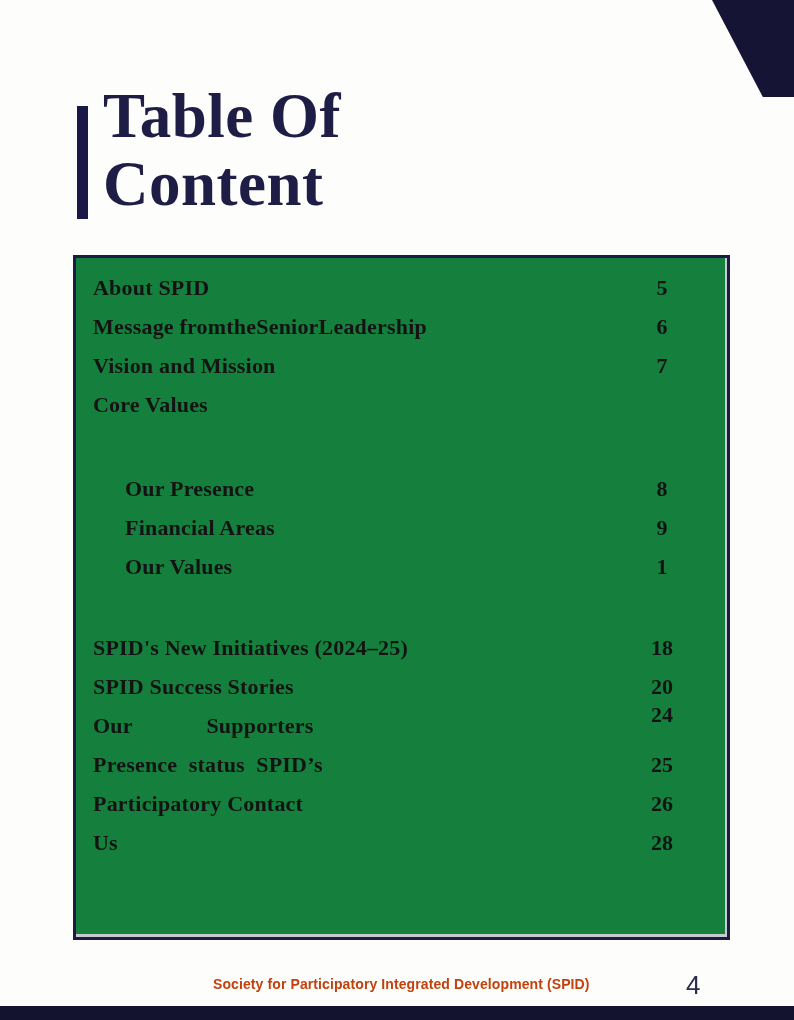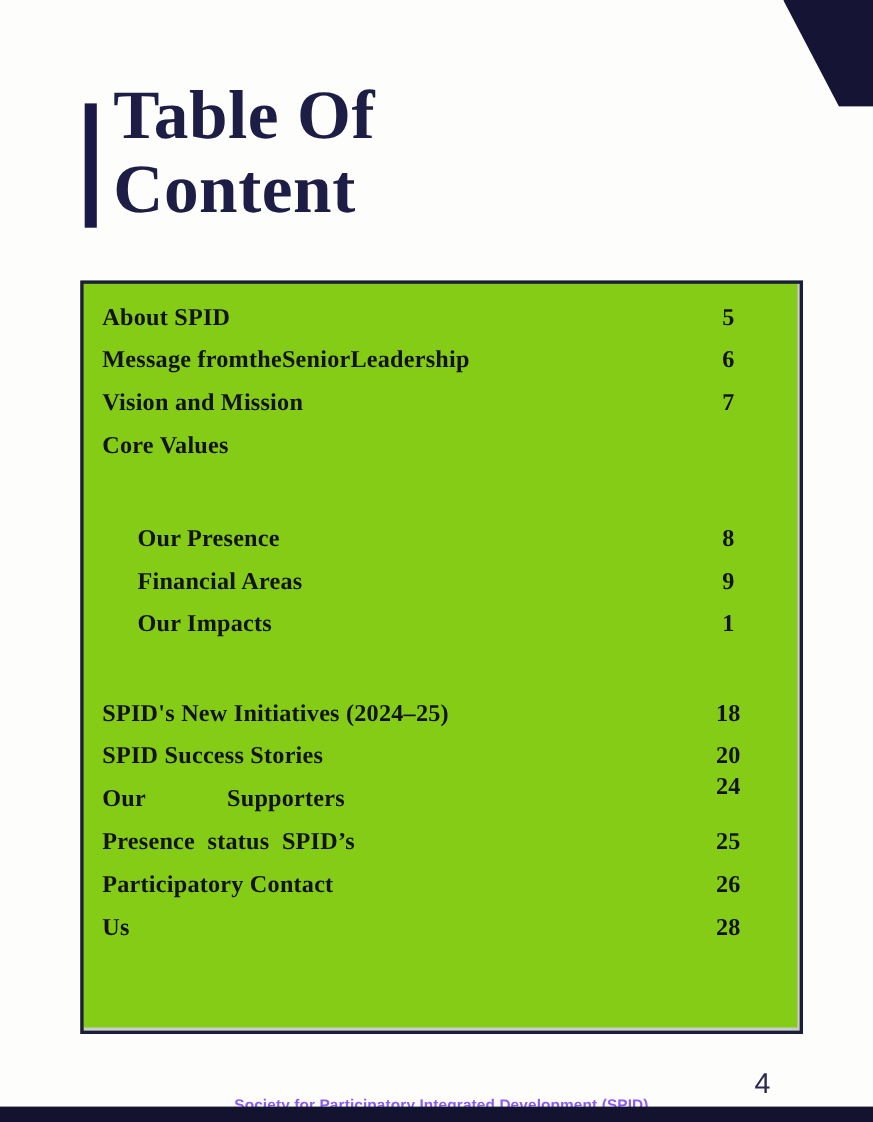--- a/index.html
+++ b/index.html
@@ -13,21 +13,21 @@
   }
   
   .corner-shape{
     position:absolute;top:0;right:0;
     width:82px;height:97px;
     background:#161434;
     clip-path:polygon(0% 0%,100% 0%,100% 100%,62% 100%);
   }
   
   .title-block{
-    position:absolute;left:77px;top:70px;
+    position:absolute;left:77px;top:82px;
     display:flex;align-items:flex-start;
   }
   .title-bar{
     width:11px;height:113px;
     background:#191847;
     margin-top:24px;margin-right:15px;
     flex:0 0 auto;
   }
   h1.title{
     margin:0;
@@ -37,21 +37,21 @@
     line-height:68px;
     letter-spacing:0.5px;
     color:#1e1d45;
   }
   
   .toc-box{
     position:absolute;left:73px;top:255px;
     width:657px;height:685px;
     box-sizing:border-box;
     border:3px solid #1c1b41;
-    background:#84cc16;
+    background:#15803d;
     box-shadow:inset -2px -3px 0 #c9c9d4;
   }
   .toc-group{margin:0;}
   .toc-group-0{margin-top:10px;}
   .toc-group-1{margin-top:45px;padding-left:32px;}
   .toc-group-2{margin-top:42px;}
   .toc-row{
     height:39px;
     display:flex;align-items:center;
     padding-left:17px;
@@ -74,23 +74,22 @@
     color:#131313;
     margin-right:30px;
   }
   .toc-page.raised{transform:translateY(-11px);}
   
   .footer-org{
     position:absolute;left:213px;top:976px;
     font-family:"Liberation Sans", sans-serif;
     font-weight:700;
     font-size:14px;
-    color:#8b5cf6;
+    color:#c2410c;
     letter-spacing:0.1px;
-    margin-top:20px;
   }
   .footer-page{
     position:absolute;left:686px;top:970px;
     font-family:"Liberation Sans", sans-serif;
     font-weight:400;
     font-size:26px;
     color:#2a2950;
   }
   .bottom-bar{
     position:absolute;left:0;bottom:0;
@@ -132,21 +131,21 @@
       <div class="toc-group toc-group-1">
         <div class="toc-row">
           <span class="toc-label">Our Presence</span>
           <span class="toc-page">8</span>
         </div>
         <div class="toc-row">
           <span class="toc-label">Financial Areas</span>
           <span class="toc-page">9</span>
         </div>
         <div class="toc-row">
-          <span class="toc-label">Our Impacts</span>
+          <span class="toc-label">Our Values</span>
           <span class="toc-page">1</span>
         </div>
       </div>
       <div class="toc-group toc-group-2">
         <div class="toc-row">
           <span class="toc-label">SPID's New Initiatives (2024–25)</span>
           <span class="toc-page">18</span>
         </div>
         <div class="toc-row">
           <span class="toc-label">SPID Success Stories</span>

